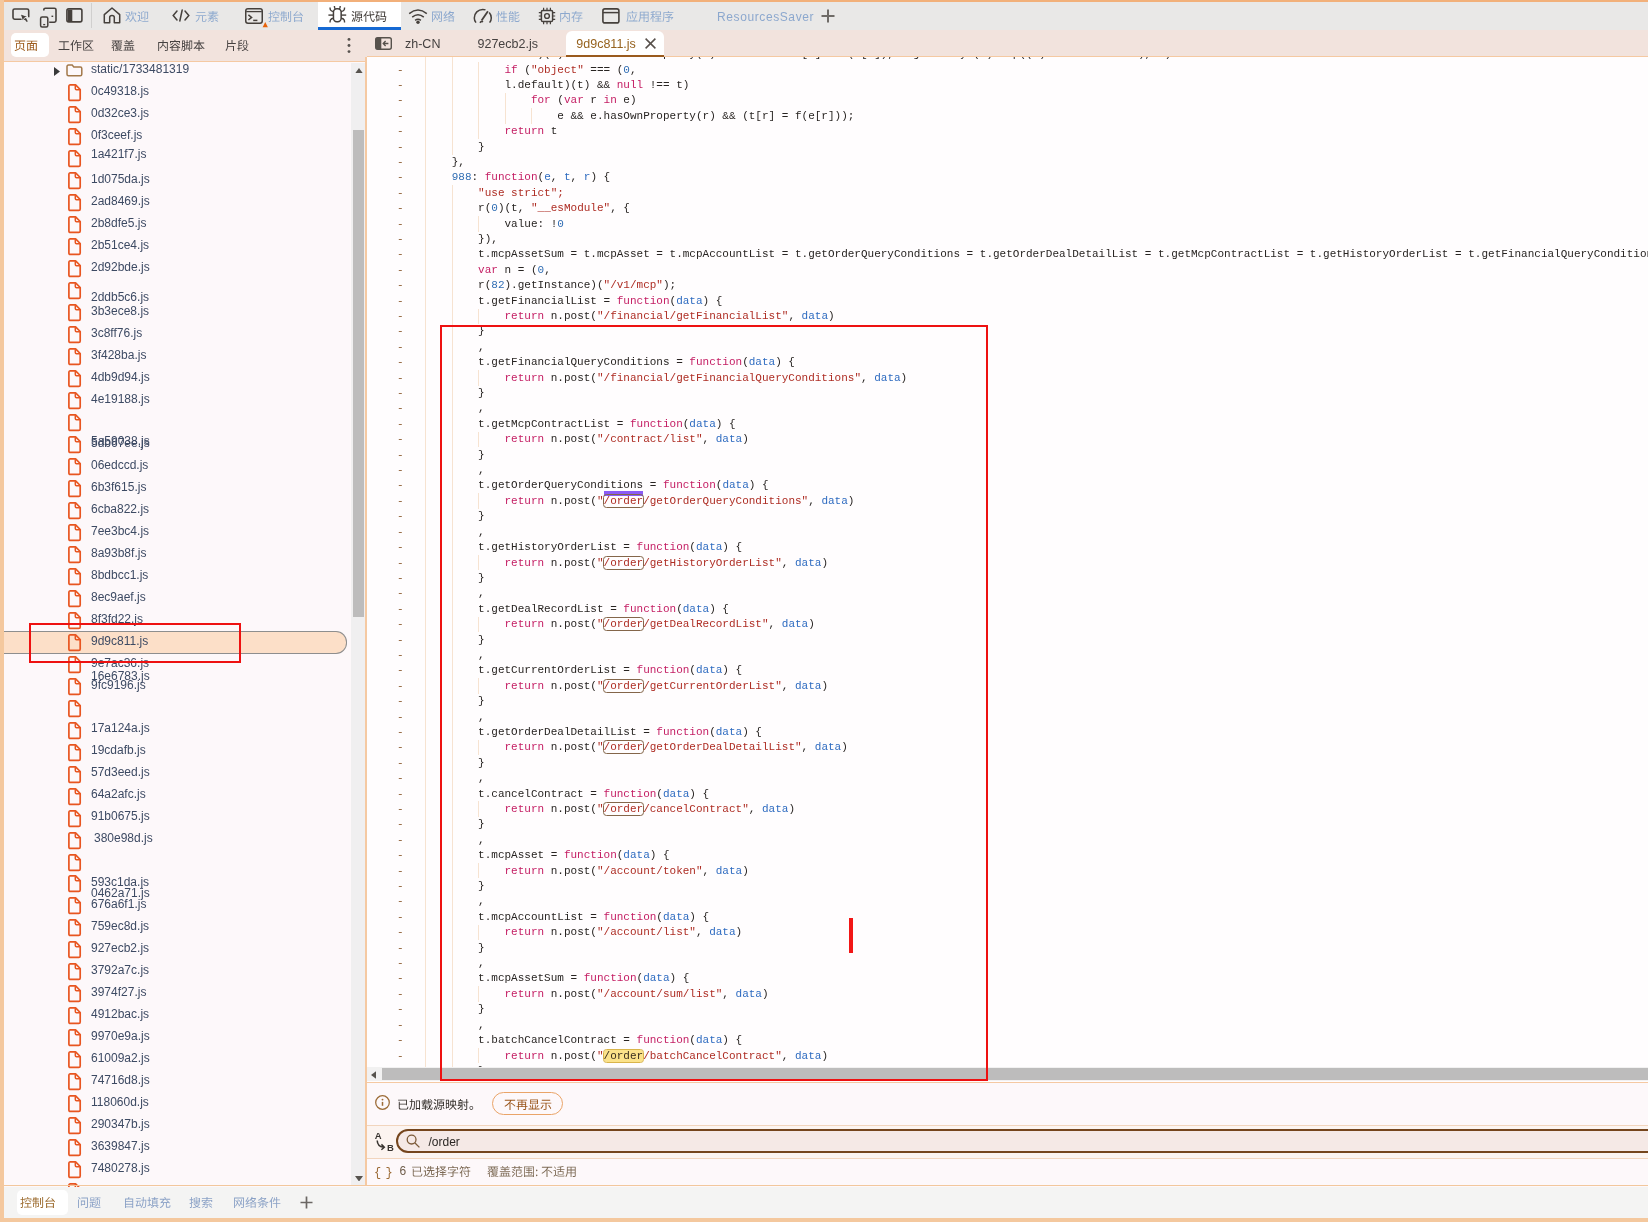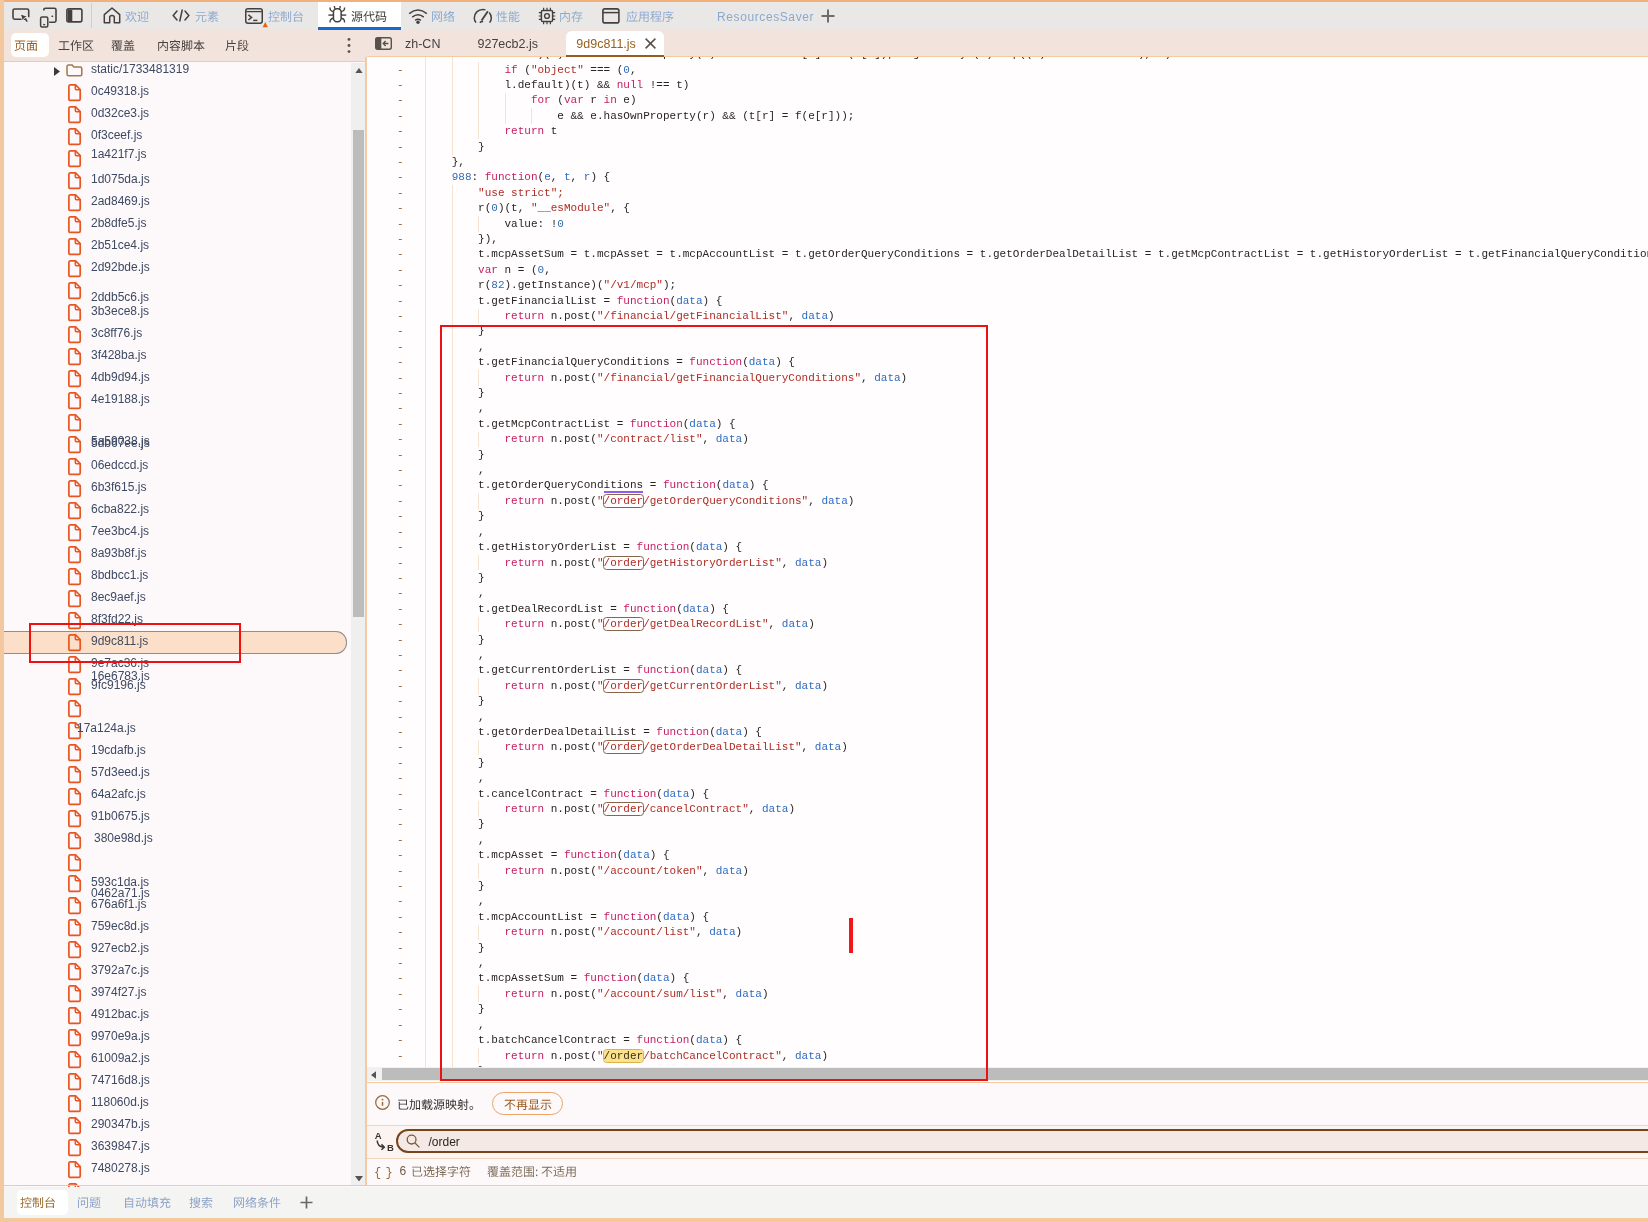--- a/index.html
+++ b/index.html
@@ -8,21 +8,21 @@
 .cj { position:absolute; overflow:visible; width:1px; height:1px; }
 .tl { position:absolute; font-size:12px; color:#3d4a63; white-space:pre; }
 .pill { position:absolute; left:4px; width:343px; height:22.4px; background:#fcdfc8;
   border:1px solid #8e8e8e; border-left:none; border-radius:0 11px 11px 0; }
 .ig { position:absolute; width:1px; background:#f7e3d1; }
 pre { font-family:"Liberation Mono",monospace; font-size:11px; line-height:15.4px;
   color:#282422; white-space:pre; }
 .k { color:#c41d63; } .s { color:#ae2d24; } .n { color:#2f6cb3; } .v { color:#2e6bc0; }
 .box { color:#ae2d24; outline:1px solid #84664a; border-radius:2.5px; }
 .abox { color:#3a2e1e; background:#fbe28a; outline:1.5px solid #d9b44a; border-radius:2.5px; }
-.ul { border-bottom:2px solid #8b5cf6; }
+.ul { border-bottom:5px solid #8b5cf6; }
 .t12 { position:absolute; font-size:12px; white-space:pre;text-align:center; }
 </style></head>
 <body>
 
 <div class="ab" style="left:0;top:0;width:1648px;height:1222px;background:#fdf8fa"></div>
 <div class="ab" style="left:0;top:0;width:1648px;height:1.6px;background:#f2b07a"></div>
 <div class="ab" style="left:0;top:2px;width:1648px;height:27.5px;background:#e9e8e7"></div>
 <div class="ab" style="left:317.7px;top:2px;width:83.8px;height:24.5px;background:#fff"></div>
 <div class="ab" style="left:317.7px;top:26.5px;width:83.8px;height:3px;background:#1569d3"></div>
 <div class="ab" style="left:0;top:29.5px;width:1648px;height:27px;background:#f2e3dd"></div>
@@ -353,21 +353,21 @@
 <div class="tl" style="left:91px;top:677.5px">9fc9196.js</div>
 <svg class="ab" style="left:67.9px;top:699.6400000000001px" width="14" height="18" viewBox="0 0 14 18">
     <path d="M2.3 0.9 H7.6 L12.2 5.5 V15 Q12.2 16.4 10.8 16.4 H2.3 Q0.9 16.4 0.9 15 V2.3 Q0.9 0.9 2.3 0.9 Z" fill="none" stroke="#e85520" stroke-width="1.7" stroke-linejoin="round"></path>
     <path d="M7.3 1.2 V4.6 Q7.3 5.8 8.5 5.8 H11.9" fill="none" stroke="#e85520" stroke-width="1.5"></path>
   </svg>
 <div class="tl" style="left:91px;top:669px">16e6783.js</div>
 <svg class="ab" style="left:67.9px;top:721.62px" width="14" height="18" viewBox="0 0 14 18">
     <path d="M2.3 0.9 H7.6 L12.2 5.5 V15 Q12.2 16.4 10.8 16.4 H2.3 Q0.9 16.4 0.9 15 V2.3 Q0.9 0.9 2.3 0.9 Z" fill="none" stroke="#e85520" stroke-width="1.7" stroke-linejoin="round"></path>
     <path d="M7.3 1.2 V4.6 Q7.3 5.8 8.5 5.8 H11.9" fill="none" stroke="#e85520" stroke-width="1.5"></path>
   </svg>
-<div class="tl" style="left:77px;top:721.4px">17a124a.js</div>
+<div class="tl" style="left:91px;top:721.4px">17a124a.js</div>
 <svg class="ab" style="left:67.9px;top:743.6px" width="14" height="18" viewBox="0 0 14 18">
     <path d="M2.3 0.9 H7.6 L12.2 5.5 V15 Q12.2 16.4 10.8 16.4 H2.3 Q0.9 16.4 0.9 15 V2.3 Q0.9 0.9 2.3 0.9 Z" fill="none" stroke="#e85520" stroke-width="1.7" stroke-linejoin="round"></path>
     <path d="M7.3 1.2 V4.6 Q7.3 5.8 8.5 5.8 H11.9" fill="none" stroke="#e85520" stroke-width="1.5"></path>
   </svg>
 <div class="tl" style="left:91px;top:743.4px">19cdafb.js</div>
 <svg class="ab" style="left:67.9px;top:765.58px" width="14" height="18" viewBox="0 0 14 18">
     <path d="M2.3 0.9 H7.6 L12.2 5.5 V15 Q12.2 16.4 10.8 16.4 H2.3 Q0.9 16.4 0.9 15 V2.3 Q0.9 0.9 2.3 0.9 Z" fill="none" stroke="#e85520" stroke-width="1.7" stroke-linejoin="round"></path>
     <path d="M7.3 1.2 V4.6 Q7.3 5.8 8.5 5.8 H11.9" fill="none" stroke="#e85520" stroke-width="1.5"></path>
   </svg>
 <div class="tl" style="left:91px;top:765.4px">57d3eed.js</div>

